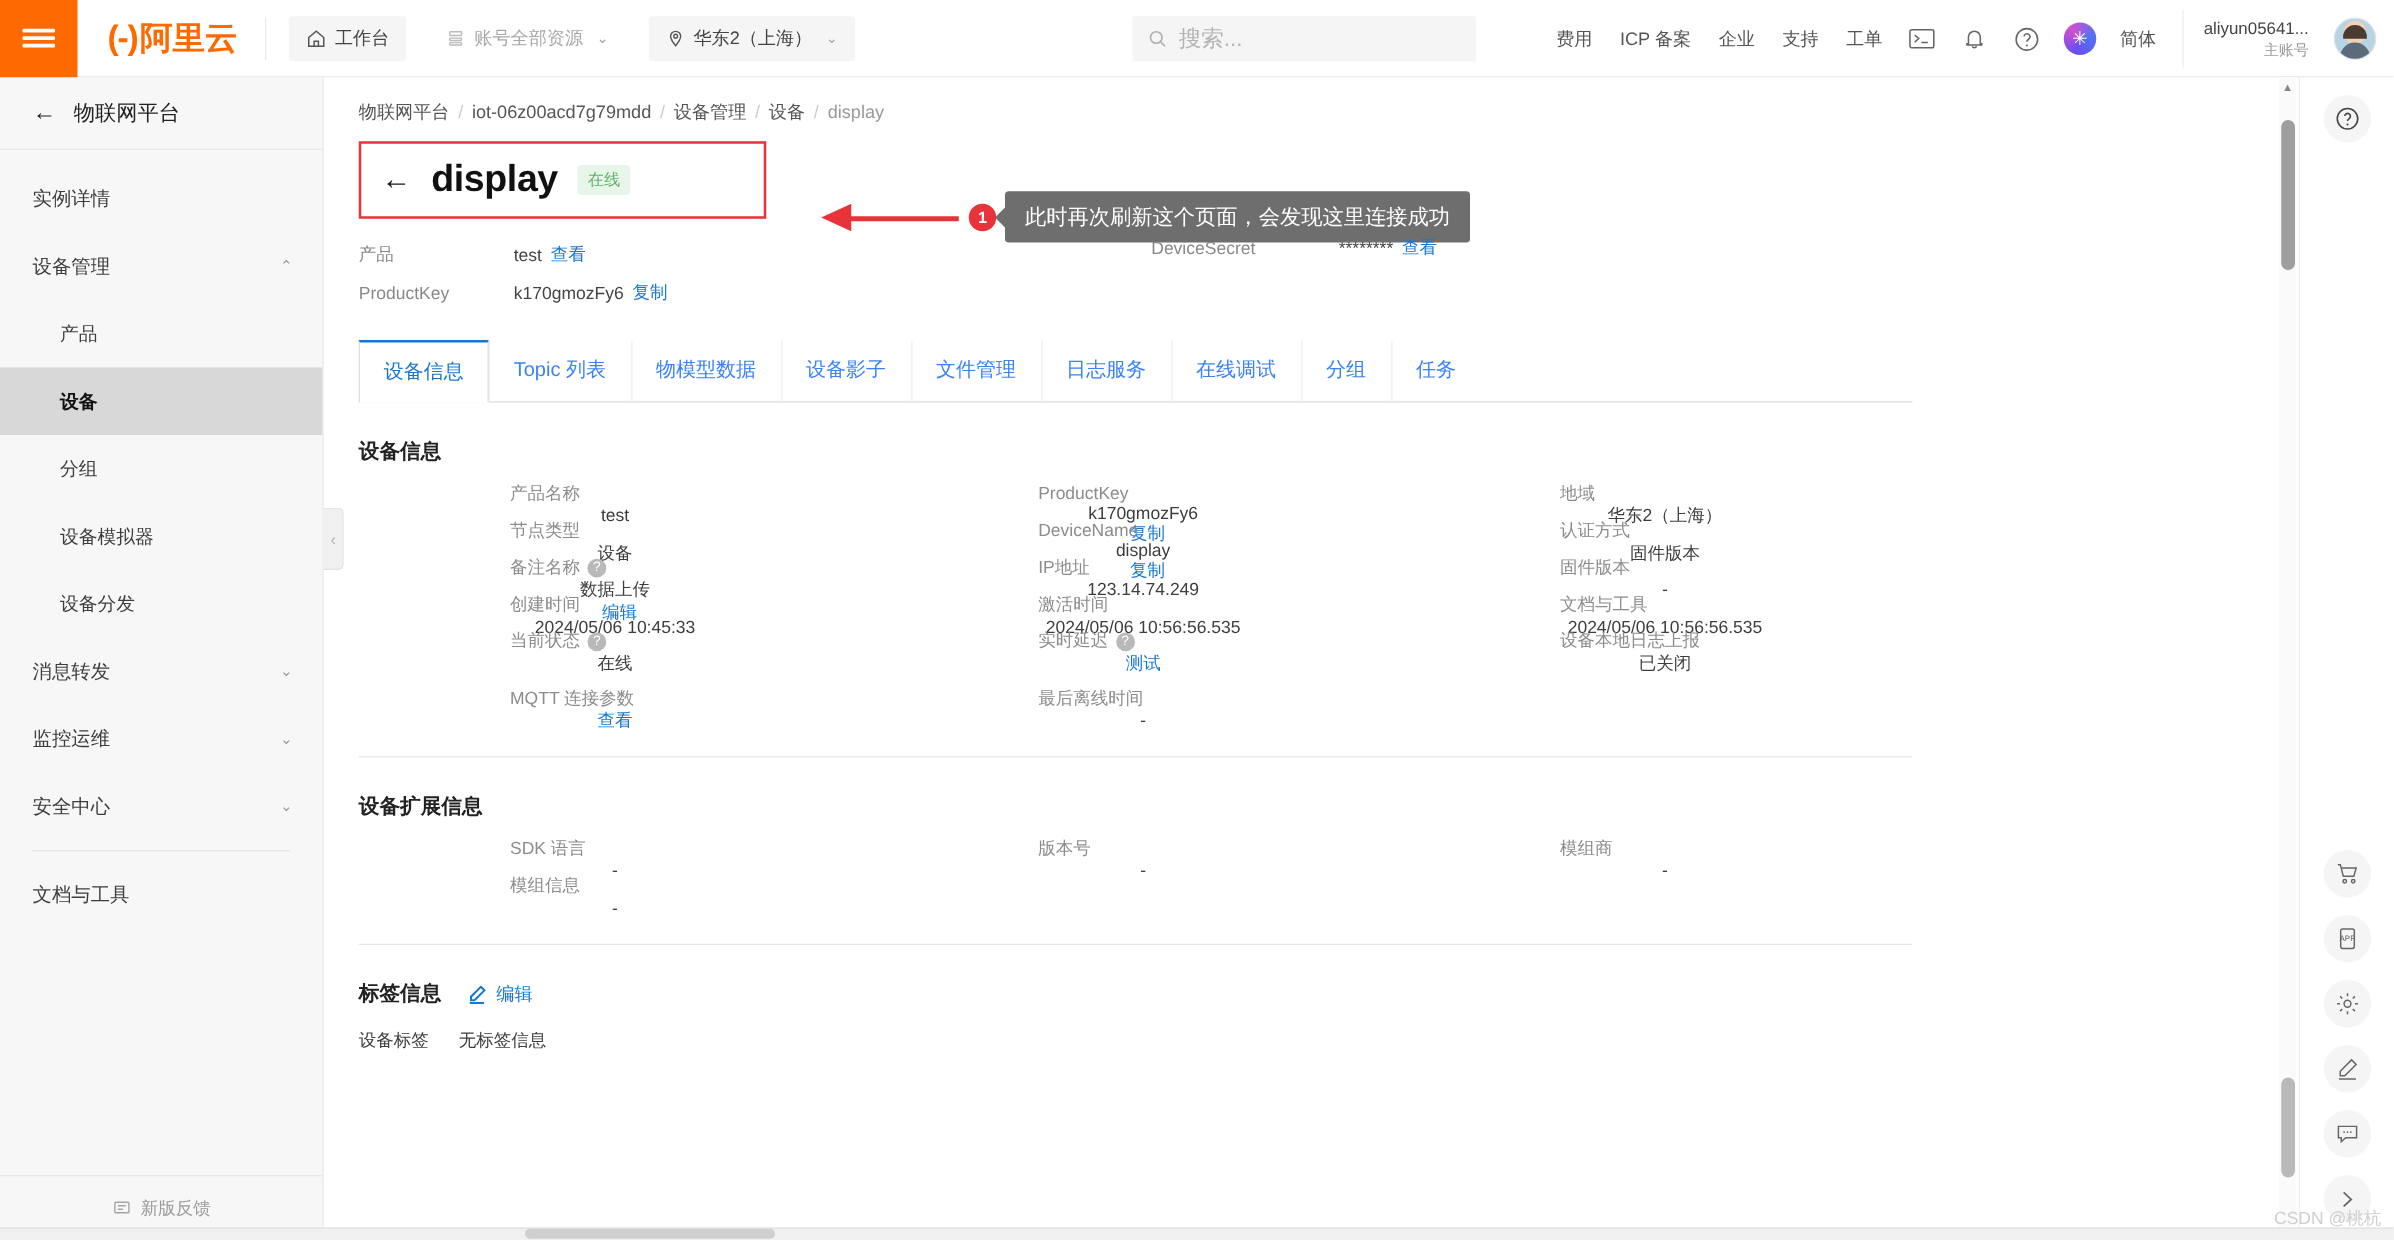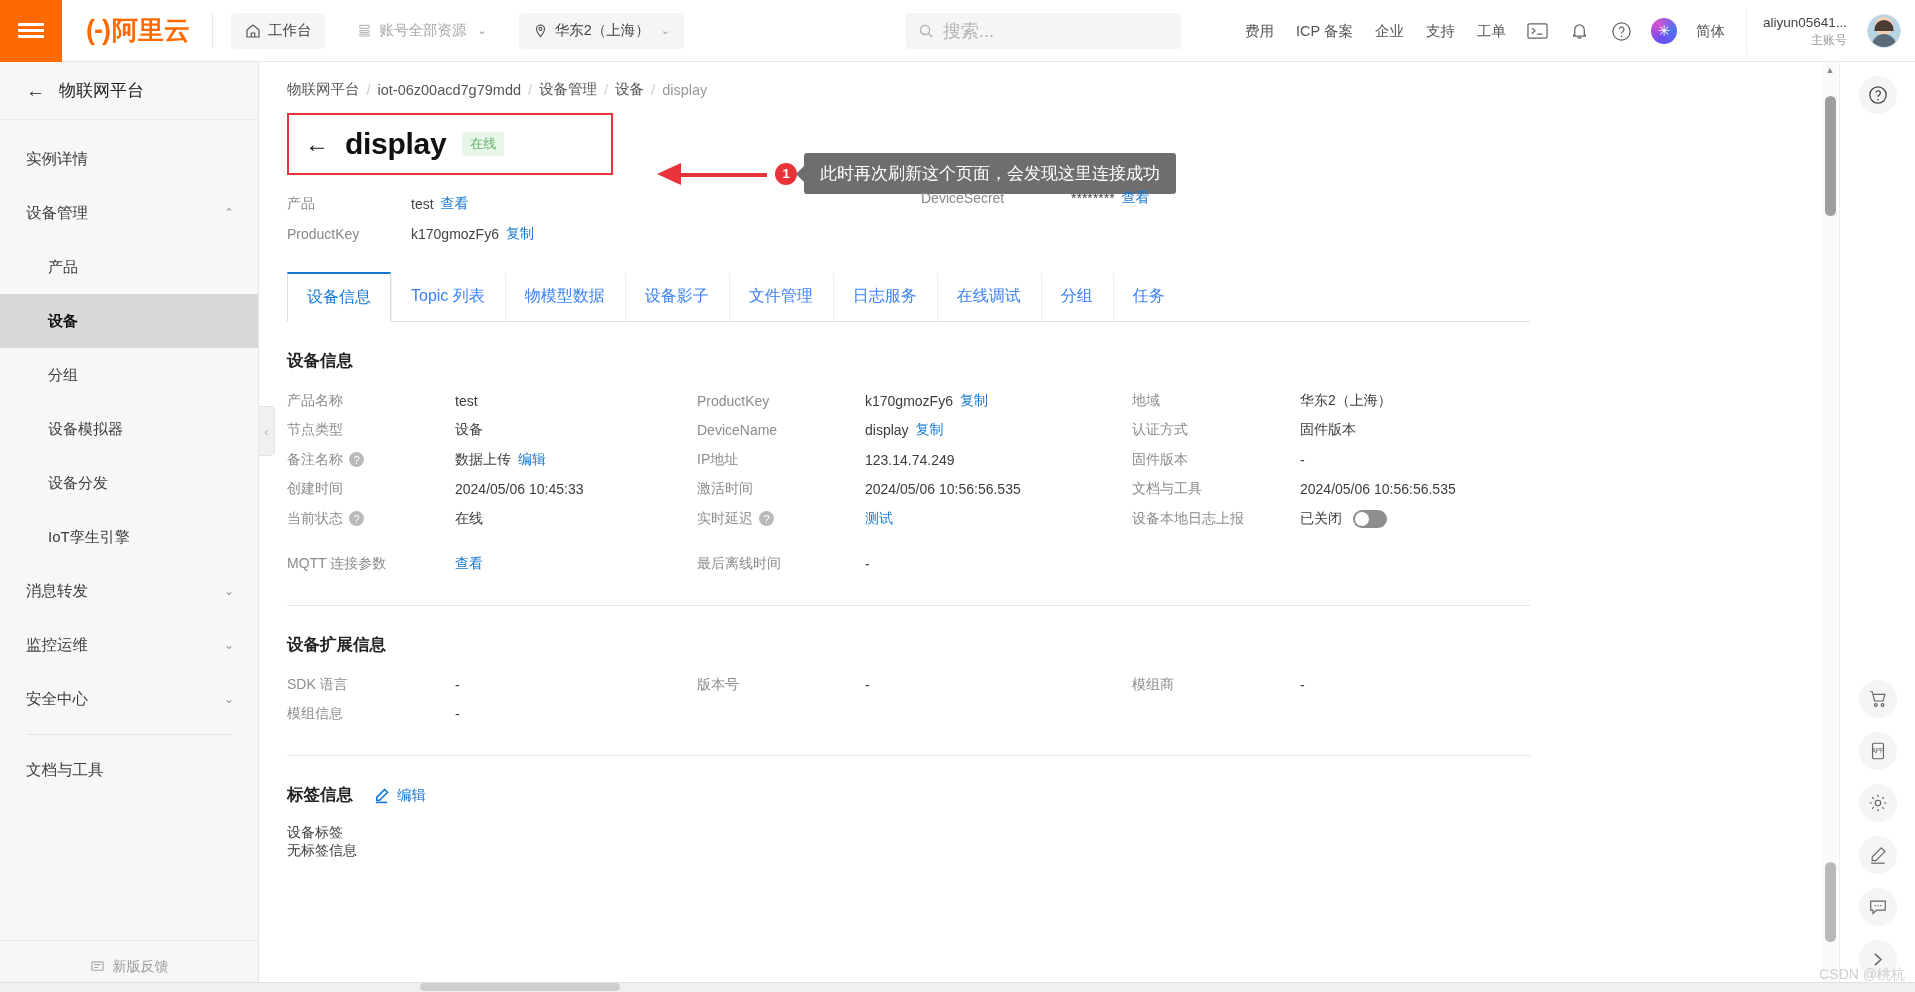--- a/index.html
+++ b/index.html
@@ -184,38 +184,38 @@
   .tab.active {
     color:#1677d2; border:1px solid #dcdcdc; border-bottom:1px solid #fff;
     background:#fff; border-top: 2px solid #1677d2;
   }
 
   .section-title { font-size:16.5px; font-weight:bold; color:#222; margin: 28px 0 14px 28px; }
   .info-grid {
     margin-left: 28px; width: 1243px; display:grid;
     grid-template-columns: 410px 435px 400px;
   }
-  .cell { display:flex; align-items:center; height:29.5px; font-size:14px; }
+  .cell { display:flex; align-items:center; height:29.5px; font-size:14px;flex-direction:column; }
   .cell .k { color:#8c8c8c; width: 168px; display:flex; align-items:center; gap:6px; }
   .cell .v { color:#3d3d3d; }
   .qmark {
     width:15px; height:15px; border-radius:50%; background:#b9b9b9; color:#fff;
     font-size:11px; display:inline-flex; align-items:center; justify-content:center; cursor:pointer;
   }
   .toggle {
     width:34px;height:18px;border-radius:9px;background:#8e8e8e;position:relative;
     display:inline-block;margin-left:11px;cursor:pointer;vertical-align:middle;
   }
   .toggle::after{content:'';position:absolute;left:2px;top:2px;width:14px;height:14px;border-radius:50%;background:#fff;}
   .hr { height:1px; background:#e6e6e6; margin: 26px 0 0 28px; width:1243px; }
 
   .tagrow { display:flex; align-items:center; gap:20px; margin: 28px 0 0 28px; }
   .tagrow .section-title { margin: 0; }
   .pencil-edit { display:flex; align-items:center; gap:7px; cursor:pointer; color:#1677d2; font-size:14.5px; }
-  .tag-body { display:flex; margin: 18px 0 0 28px; font-size:14px; color:#3d3d3d;flex-direction:column; }
+  .tag-body { display:flex; gap:24px; margin: 18px 0 0 28px; font-size:14px; color:#3d3d3d; }
 
   
   .rail {
     position:absolute; right:0; top:62px; width:76px; height:930px;
     background:#fff; border-left:1px solid #ededed;
     display:flex; flex-direction:column; align-items:center; padding-top:14px;
   }
   .rail-btn {
     width:38px;height:38px;border-radius:50%;background:#f5f5f5;
     display:flex;align-items:center;justify-content:center;margin-bottom:14px;
@@ -371,23 +371,20 @@
         <span>设备</span>
       </div>
       <div class="side-item sub">
         <span>分组</span>
       </div>
       <div class="side-item sub">
         <span>设备模拟器</span>
       </div>
       <div class="side-item sub">
         <span>设备分发</span>
-      </div>
-      <div class="side-item sub">
-        <span>IoT孪生引擎</span>
       </div>
       <div class="side-item">
         <span>消息转发</span>
         <span class="chev">⌄</span>
       </div>
       <div class="side-item">
         <span>监控运维</span>
         <span class="chev">⌄</span>
       </div>
       <div class="side-item">

